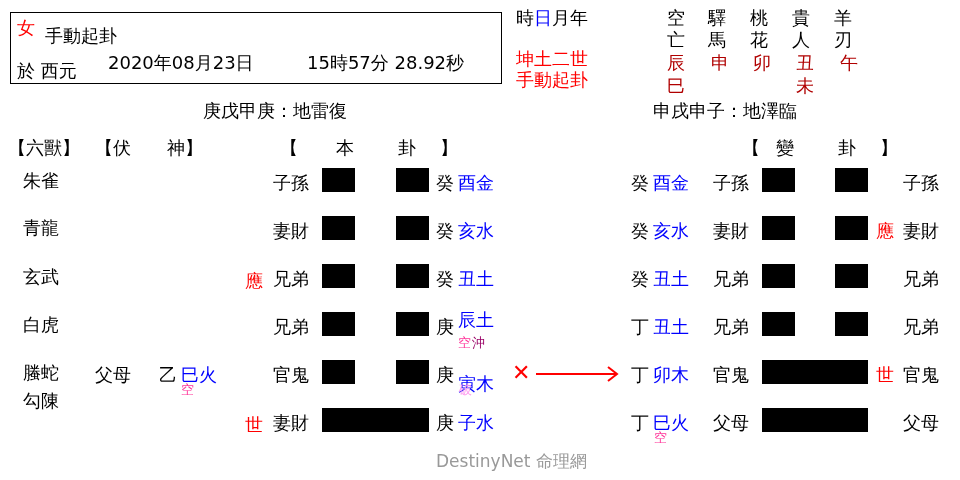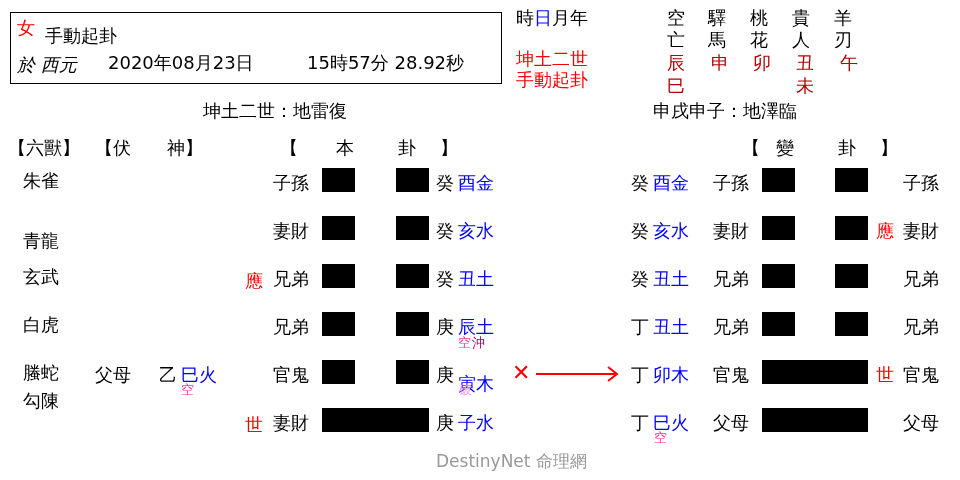--- a/index.html
+++ b/index.html
@@ -18,21 +18,21 @@
              border:1px solid #000; box-sizing:border-box; }
   .bar { position:absolute; background:#000; height:24px; }
   .arrow-line { position:absolute; height:2px; background:#ff0000; }
 </style>
 </head>
 <body>
 
 <div class="infobox"></div>
 <span class="abs red" style="left:17px;top:19px;">女</span>
 <span class="abs" style="left:45px;top:19px;margin-top:8px;">手動起卦</span>
-<span class="abs" style="left:17px;top:56px;font-style:italic;">於 西元</span>
+<span class="abs" style="left:17px;top:62px;">於 西元</span>
 <span class="abs" style="left:108px;top:54px;">2020年08月23日</span>
 <span class="abs" style="left:307px;top:54px;">15時57分 28.92秒</span>
 
 <div class="abs" style="left:516px;top:9px;">
   <span>時</span><span class="blue">日</span><span>月</span><span>年</span>
 </div>
 <span class="abs red" style="left:516px;top:50px;">坤土二世</span>
 <span class="abs red" style="left:516px;top:71px;">手動起卦</span>
 
 <span class="abs" style="left:667px;top:9px;">空</span>
@@ -50,62 +50,62 @@
 
 <span class="abs" style="left:792px;top:9px;">貴</span>
 <span class="abs" style="left:792px;top:31px;">人</span>
 <span class="abs dred" style="left:796px;top:54px;">丑</span>
 <span class="abs dred" style="left:796px;top:77px;">未</span>
 
 <span class="abs" style="left:834px;top:9px;">羊</span>
 <span class="abs" style="left:834px;top:31px;">刃</span>
 <span class="abs dred" style="left:840px;top:54px;">午</span>
 
-<span class="abs" style="left:203px;top:102px;">坤土二世：地雷復</span>
+<span class="abs" style="left:203px;top:102px;">庚戊甲庚：地雷復</span>
 <span class="abs" style="left:653px;top:102px;">申戌申子：地澤臨</span>
 
 <span class="abs" style="left:8px;top:139px;">【六獸】</span>
 <span class="abs" style="left:95px;top:139px;">【伏　　神】</span>
 <span class="abs" style="left:280px;top:139px;">【</span>
 <span class="abs" style="left:336px;top:139px;">本</span>
 <span class="abs" style="left:398px;top:139px;">卦</span>
 <span class="abs" style="left:440px;top:139px;">】</span>
 <span class="abs" style="left:742px;top:139px;">【</span>
 <span class="abs" style="left:776px;top:139px;">變</span>
 <span class="abs" style="left:838px;top:139px;">卦</span>
 <span class="abs" style="left:880px;top:139px;">】</span>
 
 <span class="abs" style="left:23px;top:172px;">朱雀</span>
 <span class="abs" style="left:273px;top:174px;">子孫</span>
 <div class="bar" style="left:322px;top:168px;width:33px;"></div>
 <div class="bar" style="left:396px;top:168px;width:33px;"></div>
 <span class="abs" style="left:436px;top:174px;">癸</span>
 <span class="abs blue" style="left:458px;top:174px;">酉金</span>
 
-<span class="abs" style="left:23px;top:232px;">青龍</span>
+<span class="abs" style="left:23px;top:220px;font-family:Liberation Mono, monospace;">青龍</span>
 <span class="abs" style="left:273px;top:222px;">妻財</span>
 <div class="bar" style="left:322px;top:216px;width:33px;"></div>
 <div class="bar" style="left:396px;top:216px;width:33px;"></div>
 <span class="abs" style="left:436px;top:222px;">癸</span>
 <span class="abs blue" style="left:458px;top:222px;">亥水</span>
 
 <span class="abs" style="left:23px;top:268px;">玄武</span>
 <span class="abs red" style="left:245px;top:272px;">應</span>
 <span class="abs" style="left:273px;top:270px;">兄弟</span>
 <div class="bar" style="left:322px;top:264px;width:33px;"></div>
 <div class="bar" style="left:396px;top:264px;width:33px;"></div>
 <span class="abs" style="left:436px;top:270px;">癸</span>
 <span class="abs blue" style="left:458px;top:270px;">丑土</span>
 
 <span class="abs" style="left:23px;top:316px;">白虎</span>
 <span class="abs" style="left:273px;top:318px;">兄弟</span>
 <div class="bar" style="left:322px;top:312px;width:33px;"></div>
 <div class="bar" style="left:396px;top:312px;width:33px;"></div>
 <span class="abs" style="left:436px;top:318px;">庚</span>
-<span class="abs blue" style="left:458px;top:318px;">辰土</span>
+<span class="abs blue" style="left:458px;top:311px;">辰土</span>
 <span class="abs pink small" style="left:458px;top:336px;">空</span>
 <span class="abs purple small" style="left:472px;top:336px;">沖</span>
 
 <span class="abs" style="left:23px;top:364px;">螣蛇</span>
 <span class="abs" style="left:95px;top:366px;">父母</span>
 <span class="abs" style="left:159px;top:366px;">乙</span>
 <span class="abs blue" style="left:181px;top:366px;">巳火</span>
 <span class="abs pink small" style="left:181px;top:383px;">空</span>
 <span class="abs" style="left:273px;top:366px;">官鬼</span>
 <div class="bar" style="left:322px;top:360px;width:33px;"></div>

